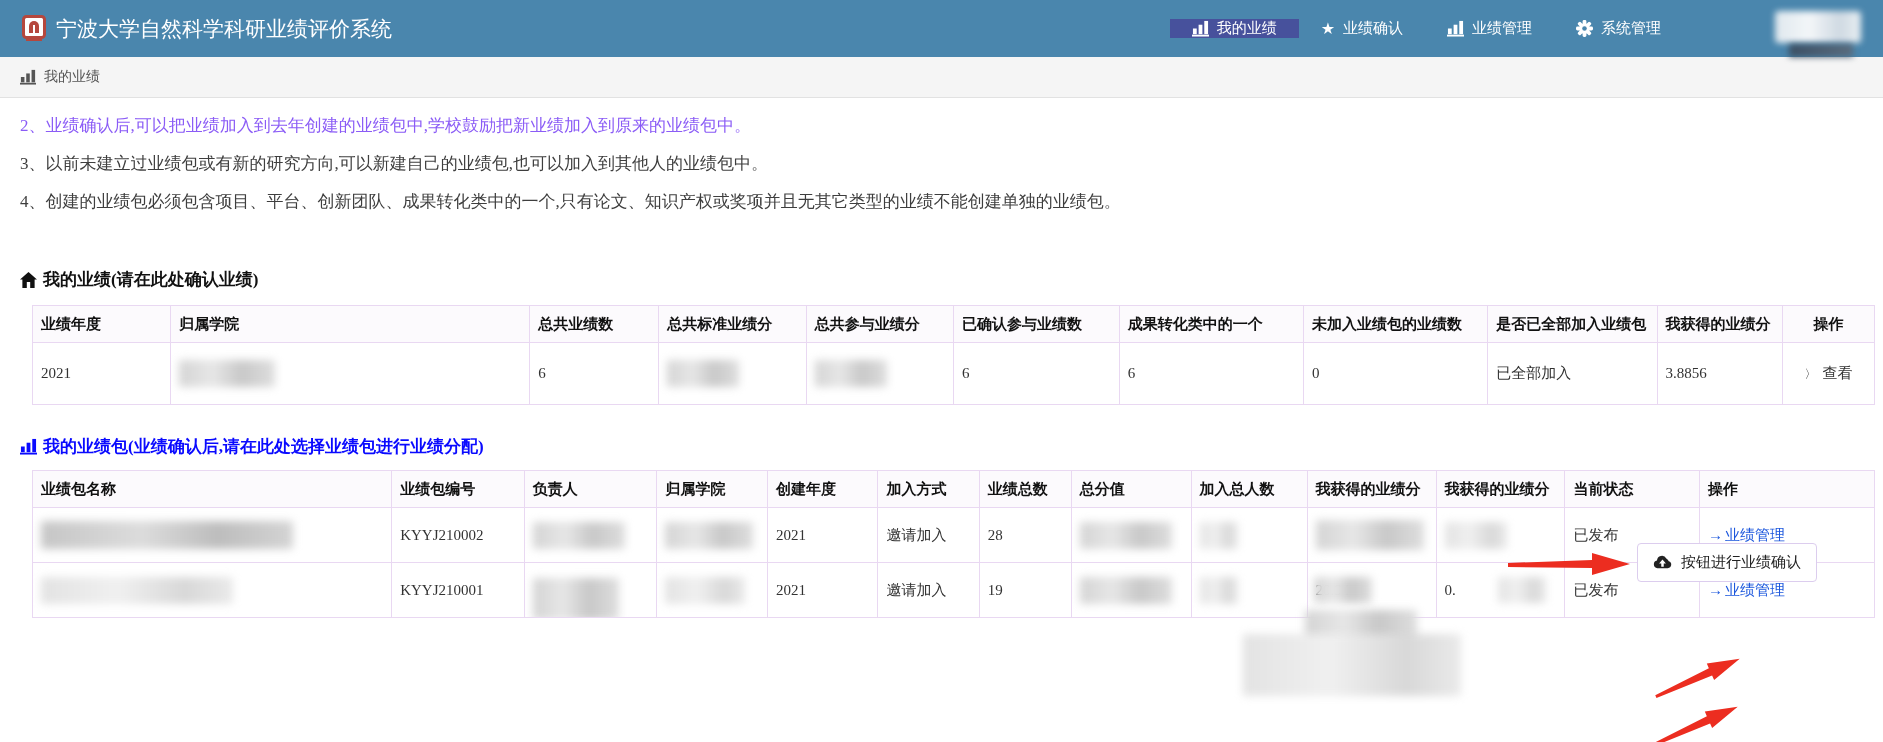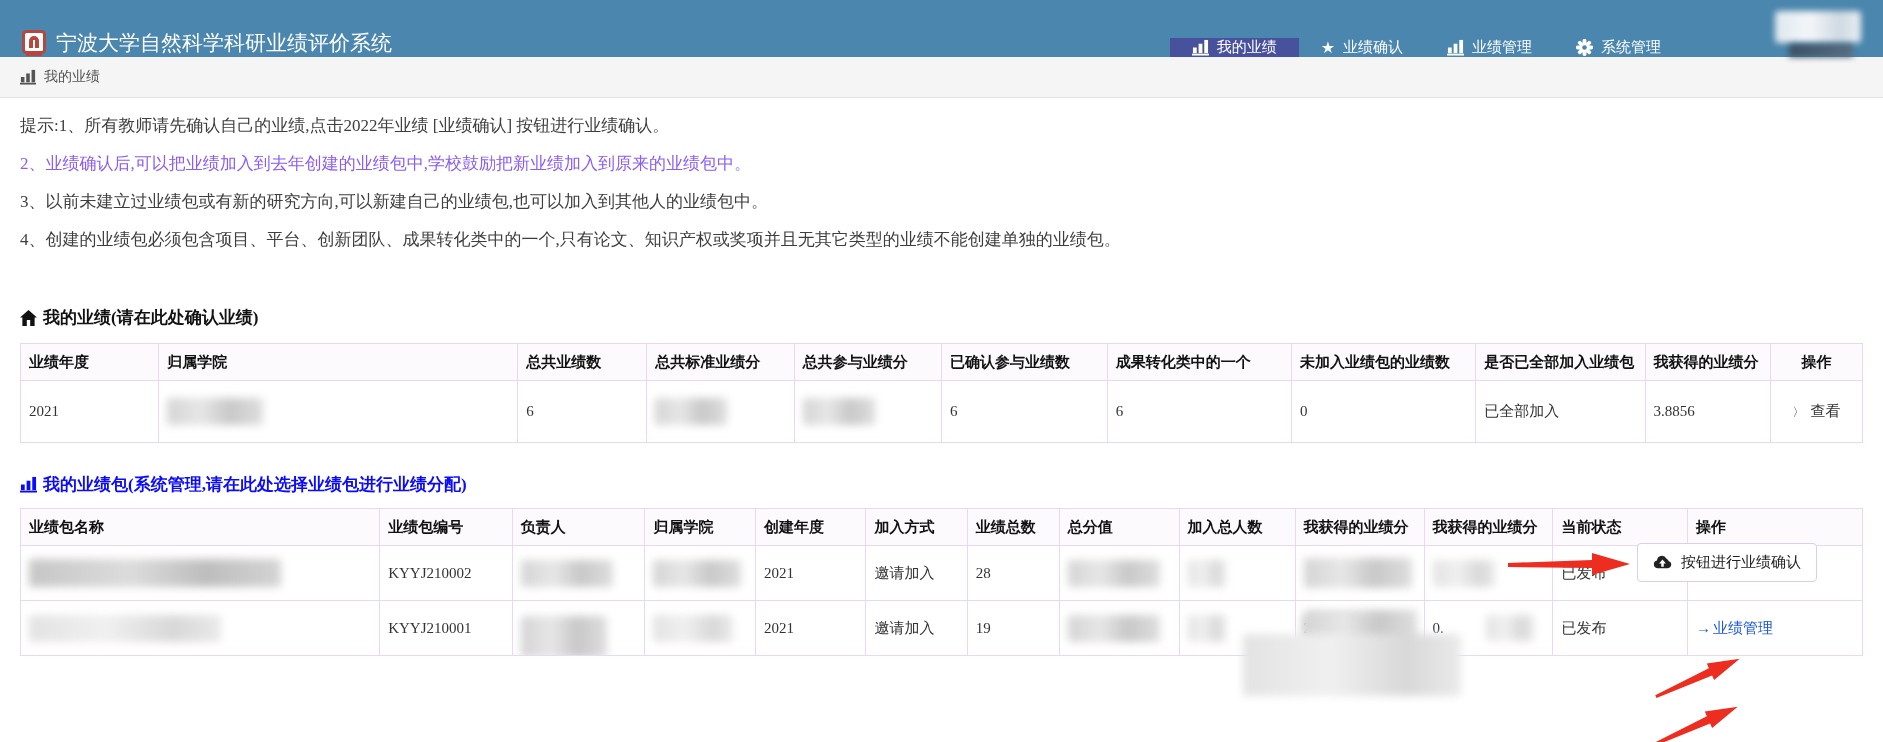--- a/index.html
+++ b/index.html
@@ -2,21 +2,21 @@
 <html><head>
 <meta charset="utf-8">
 <style>
   * { box-sizing: border-box; }
   html,body { margin:0; padding:0; }
   body { width:1883px; height:742px; overflow:hidden; background:#fff;
          font-family:"Liberation Serif","DejaVu Serif",serif; }
   .page { position:relative; width:1883px; height:742px; }
 
   
-  .topbar { height:57px; background:#4a86ad; display:flex; align-items:flex-end; color:#fff;
+  .topbar { height:57px; background:#4a86ad; display:flex; align-items:center; color:#fff;
             font-family:"Liberation Sans","DejaVu Sans",sans-serif; }
   .brand { display:flex; align-items:center; gap:10px; padding-left:22px; font-size:21px; }
   .nav { margin-left:auto; margin-right:200px; display:flex; align-items:stretch; }
   .nav-item { display:flex; align-items:center; gap:8px; padding:0 22px; font-size:15px; cursor:pointer; }
   .nav-item.active { background:#47519c; }
   .nav-star { font-size:16px; line-height:1; }
 
   .user-blob { position:absolute; right:22px; top:11px; width:86px; height:32px; border-radius:4px;
                background:linear-gradient(90deg,#dfe8ee,#f3f6f8 40%,#cfd9e2 75%,#e8eef2); filter:blur(3px); }
   .user-blob-dark { position:absolute; right:30px; top:44px; width:64px; height:13px;
@@ -29,21 +29,21 @@
 
   
   .content { padding:16px 20px 0 20px; }
   .tip { font-size:17px; color:#3e3e3e; margin:0 0 14px 0; line-height:24px; }
   .tip.red { color:#8b5cf6; }
 
   .sec-title { display:flex; align-items:center; gap:6px; font-size:17px; font-weight:bold; color:#111; }
   .sec-title.first { margin:54px 0 14px 0; }
   .sec-title.blue  { margin:30px 0 12px 0; color:#0a0aff; }
 
-  table { width:100%; border-collapse:collapse; table-layout:fixed; }
+  table { width:100%; border-collapse:collapse; table-layout:fixed;margin-left:12px; }
   th,td { border:1px solid #e9d8f2; padding:0 8px; font-size:15px; overflow:hidden; }
   th { font-weight:bold; color:#111; height:37px; text-align:left; white-space:nowrap; background:#fcfafd; }
   .t1 td { height:62px; color:#333; }
   .t2 td { height:55px; color:#333; }
   .t2 th.ac, .t2 td.ac { text-align:left; }
   td.ac { text-align:center; }
   .year-green { color:#1f7d1f; }
   .row-link { color:#333; cursor:pointer; white-space:nowrap; }
   .chev { font-size:12px; margin-right:6px; }
   .blue-link { color:#1c57dd; cursor:pointer; white-space:nowrap; }
@@ -127,21 +127,20 @@
       <rect x="1" y="9" width="4" height="6" fill="#555"></rect>
         <rect x="7" y="5" width="4" height="10" fill="#555"></rect>
       <rect x="13" y="1" width="4" height="14" fill="#555"></rect>
         <rect x="0" y="15.5" width="18" height="2" fill="#555"></rect>
     </svg>
     <span>我的业绩</span>
   </div>
 
   <div class="content">
 
-    <p class="tip">提示:1、所有教师请先确认自己的业绩,点击2022年业绩 [业绩确认] 按钮进行业绩确认。</p>
     <p class="tip red">2、业绩确认后,可以把业绩加入到去年创建的业绩包中,学校鼓励把新业绩加入到原来的业绩包中。</p>
     <p class="tip">3、以前未建立过业绩包或有新的研究方向,可以新建自己的业绩包,也可以加入到其他人的业绩包中。</p>
     <p class="tip">4、创建的业绩包必须包含项目、平台、创新团队、成果转化类中的一个,只有论文、知识产权或奖项并且无其它类型的业绩不能创建单独的业绩包。</p>
 
     <div class="sec-title first">
       <svg width="17" height="16" viewBox="0 0 18 17">
         <path d="M9 0 L18 8 H15.5 V17 H10.8 V10.5 H7.2 V17 H2.5 V8 H0 Z" fill="#111"></path>
       </svg>
       <span>我的业绩(请在此处确认业绩)</span>
     </div>
@@ -192,21 +191,21 @@
       </tbody>
     </table>
 
     <div class="sec-title blue">
       <svg width="17" height="17" viewBox="0 0 18 18">
         <rect x="1" y="9" width="4" height="6" fill="#0a0aff"></rect>
           <rect x="7" y="5" width="4" height="10" fill="#0a0aff"></rect>
         <rect x="13" y="1" width="4" height="14" fill="#0a0aff"></rect>
           <rect x="0" y="15.5" width="18" height="2" fill="#0a0aff"></rect>
       </svg>
-      <span>我的业绩包(系统管理,请在此处选择业绩包进行业绩分配)</span>
+      <span>我的业绩包(业绩确认后,请在此处选择业绩包进行业绩分配)</span>
     </div>
 
     <table class="t2">
       <colgroup>
         <col style="width:19.5%">
           <col style="width:7.2%">
           <col style="width:7.2%">
           <col style="width:6%">
         <col style="width:6%">
           <col style="width:5.5%">

